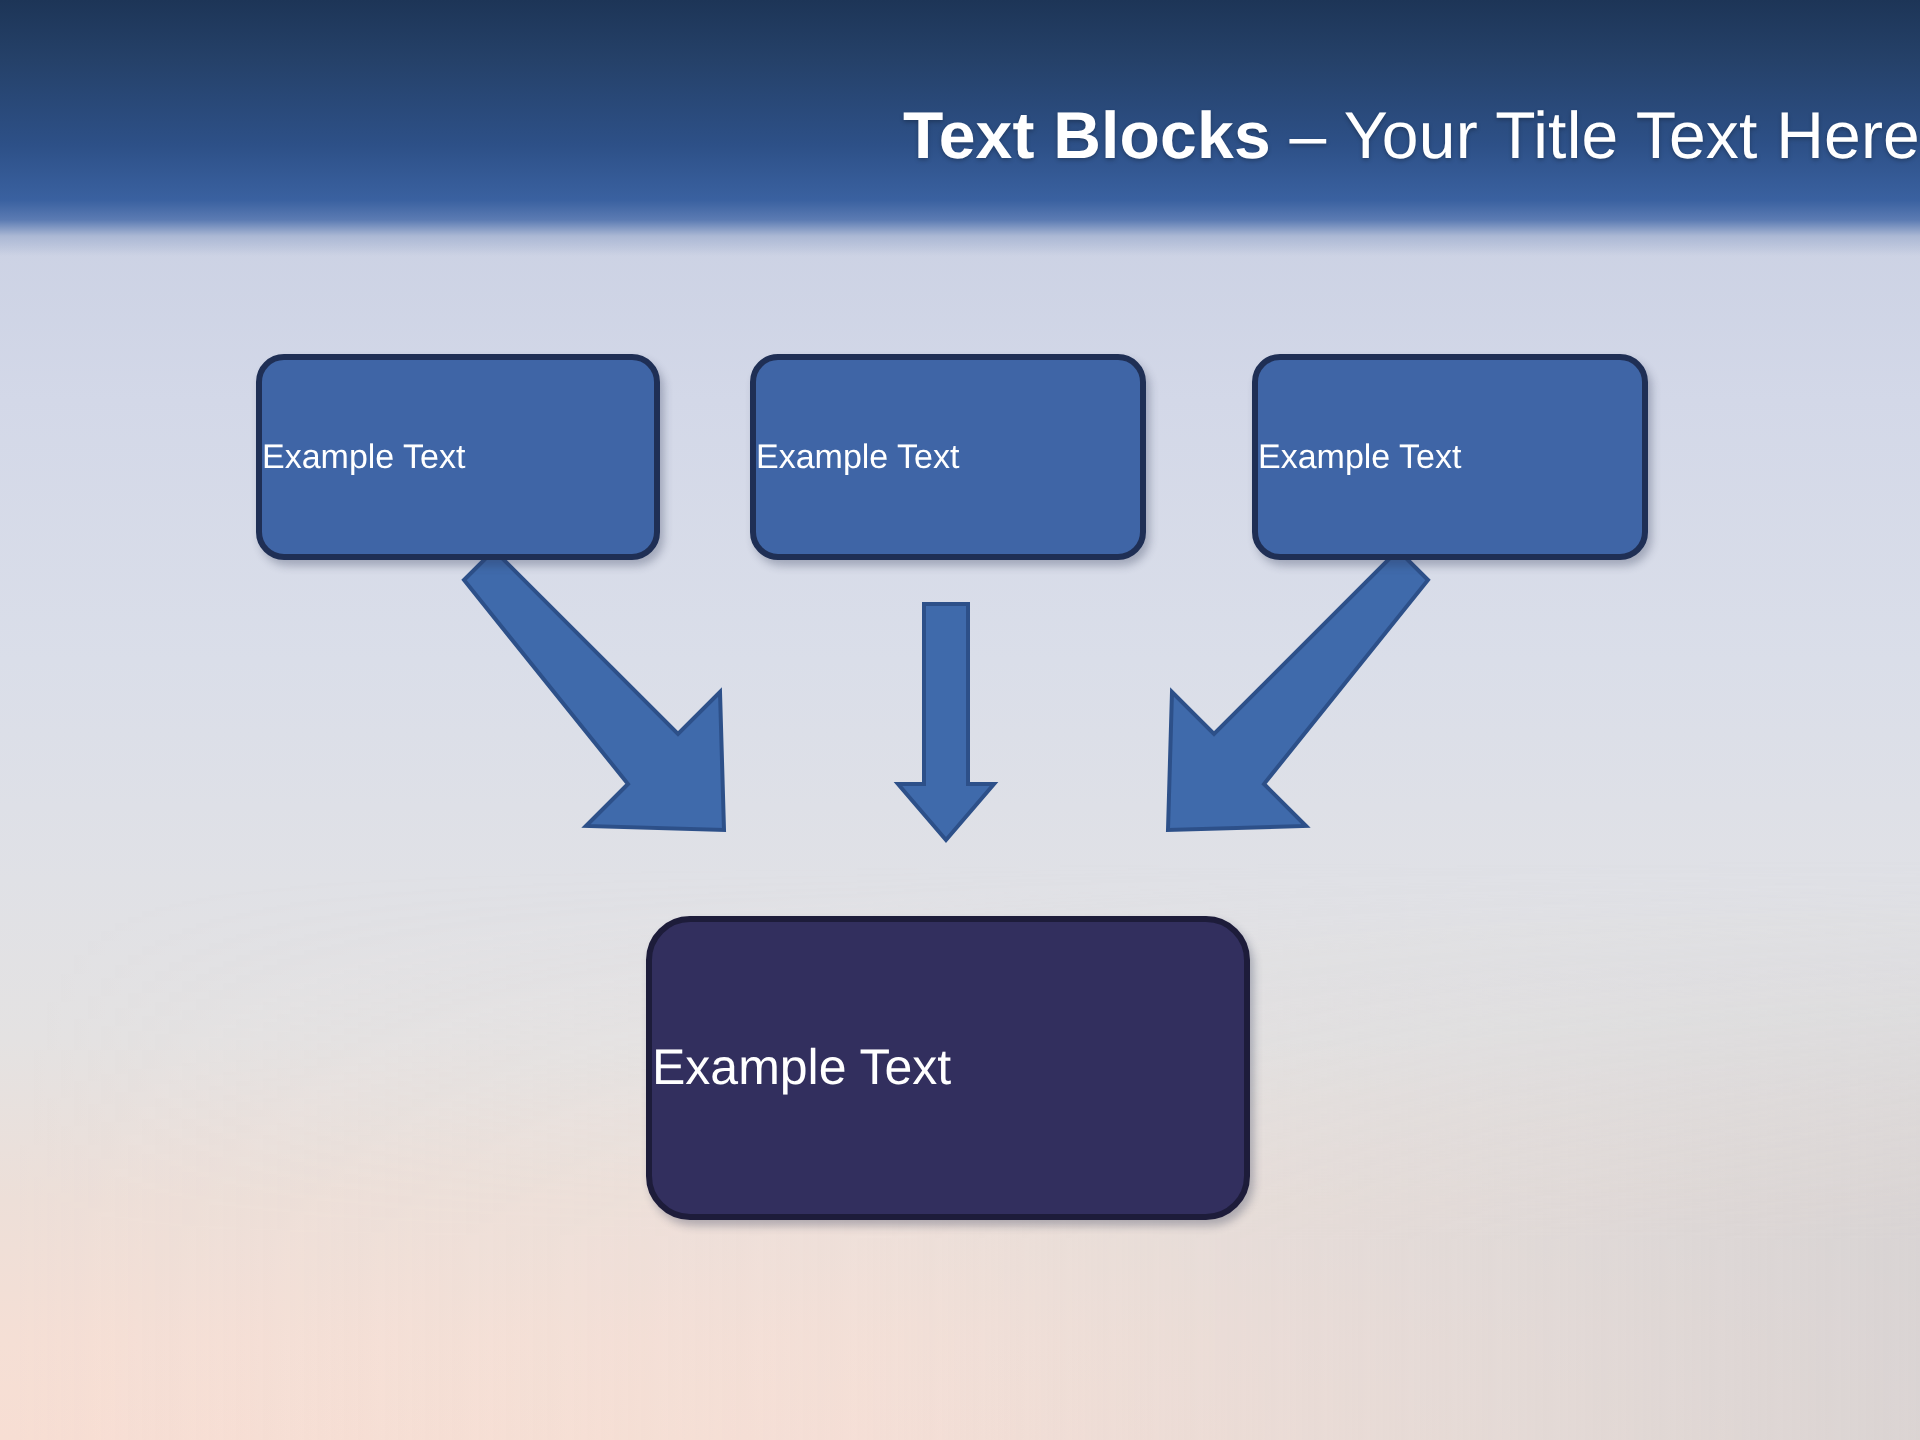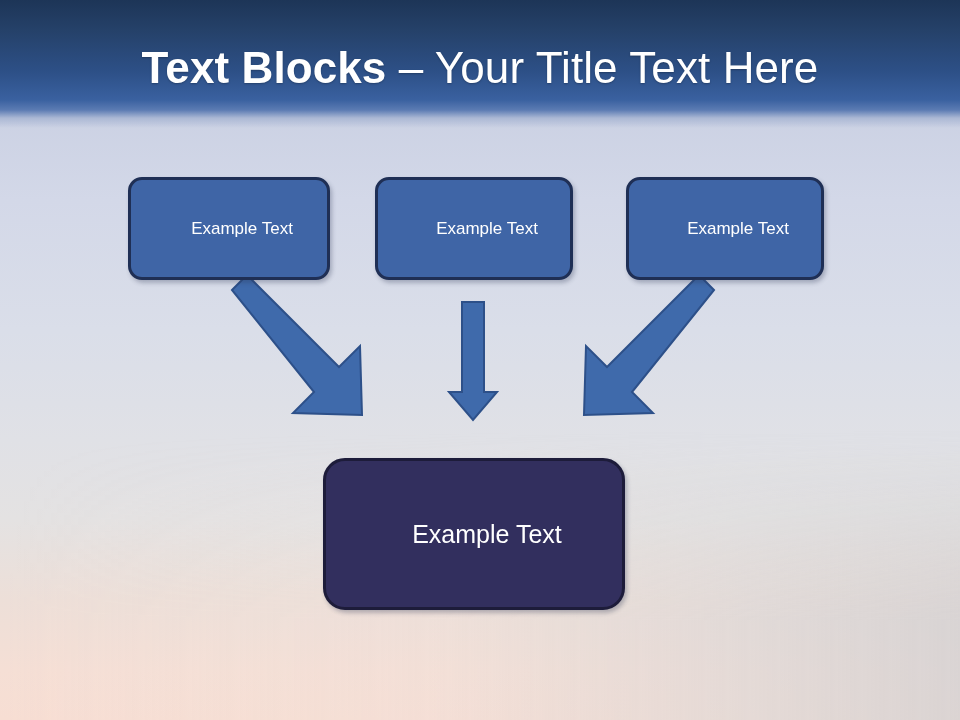--- a/index.html
+++ b/index.html
@@ -64,43 +64,41 @@
         rgba(72,108,170,0.85) 110px,
         rgba(131,152,193,0.45) 118px,
         rgba(200,207,226,0.0) 128px);
   }
 
   .slide-title {
     position: absolute;
     left: 0;
     top: 48px;
     width: 960px;
-    text-align: center;
+    text-align: right;
     color: #ffffff;
-    font-size: 44px;
+    font-size: 33px;
     line-height: 40px;
     letter-spacing: 0.1px;
     white-space: nowrap;
     text-shadow: 0 1px 2px rgba(0,0,0,0.25);
   }
   .slide-title .t-bold { font-weight: bold; }
   .slide-title .t-light { font-weight: normal; }
 
   
   .node {
     position: absolute;
     box-sizing: border-box;
     border-radius: 14px;
     display: flex;
     align-items: center;
-    justify-content: center;
     color: #ffffff;
     text-align: center;
     box-shadow: 2px 3px 4px rgba(40,50,80,0.30);
-    padding-left: 26px;
   }
   .node-top {
     background: #3f65a6;
     border: 3px solid #1f2f55;
     font-size: 17px;
   }
   .node-bottom {
     background: #322f5e;
     border: 3px solid #1d1c3a;
     font-size: 25px;

